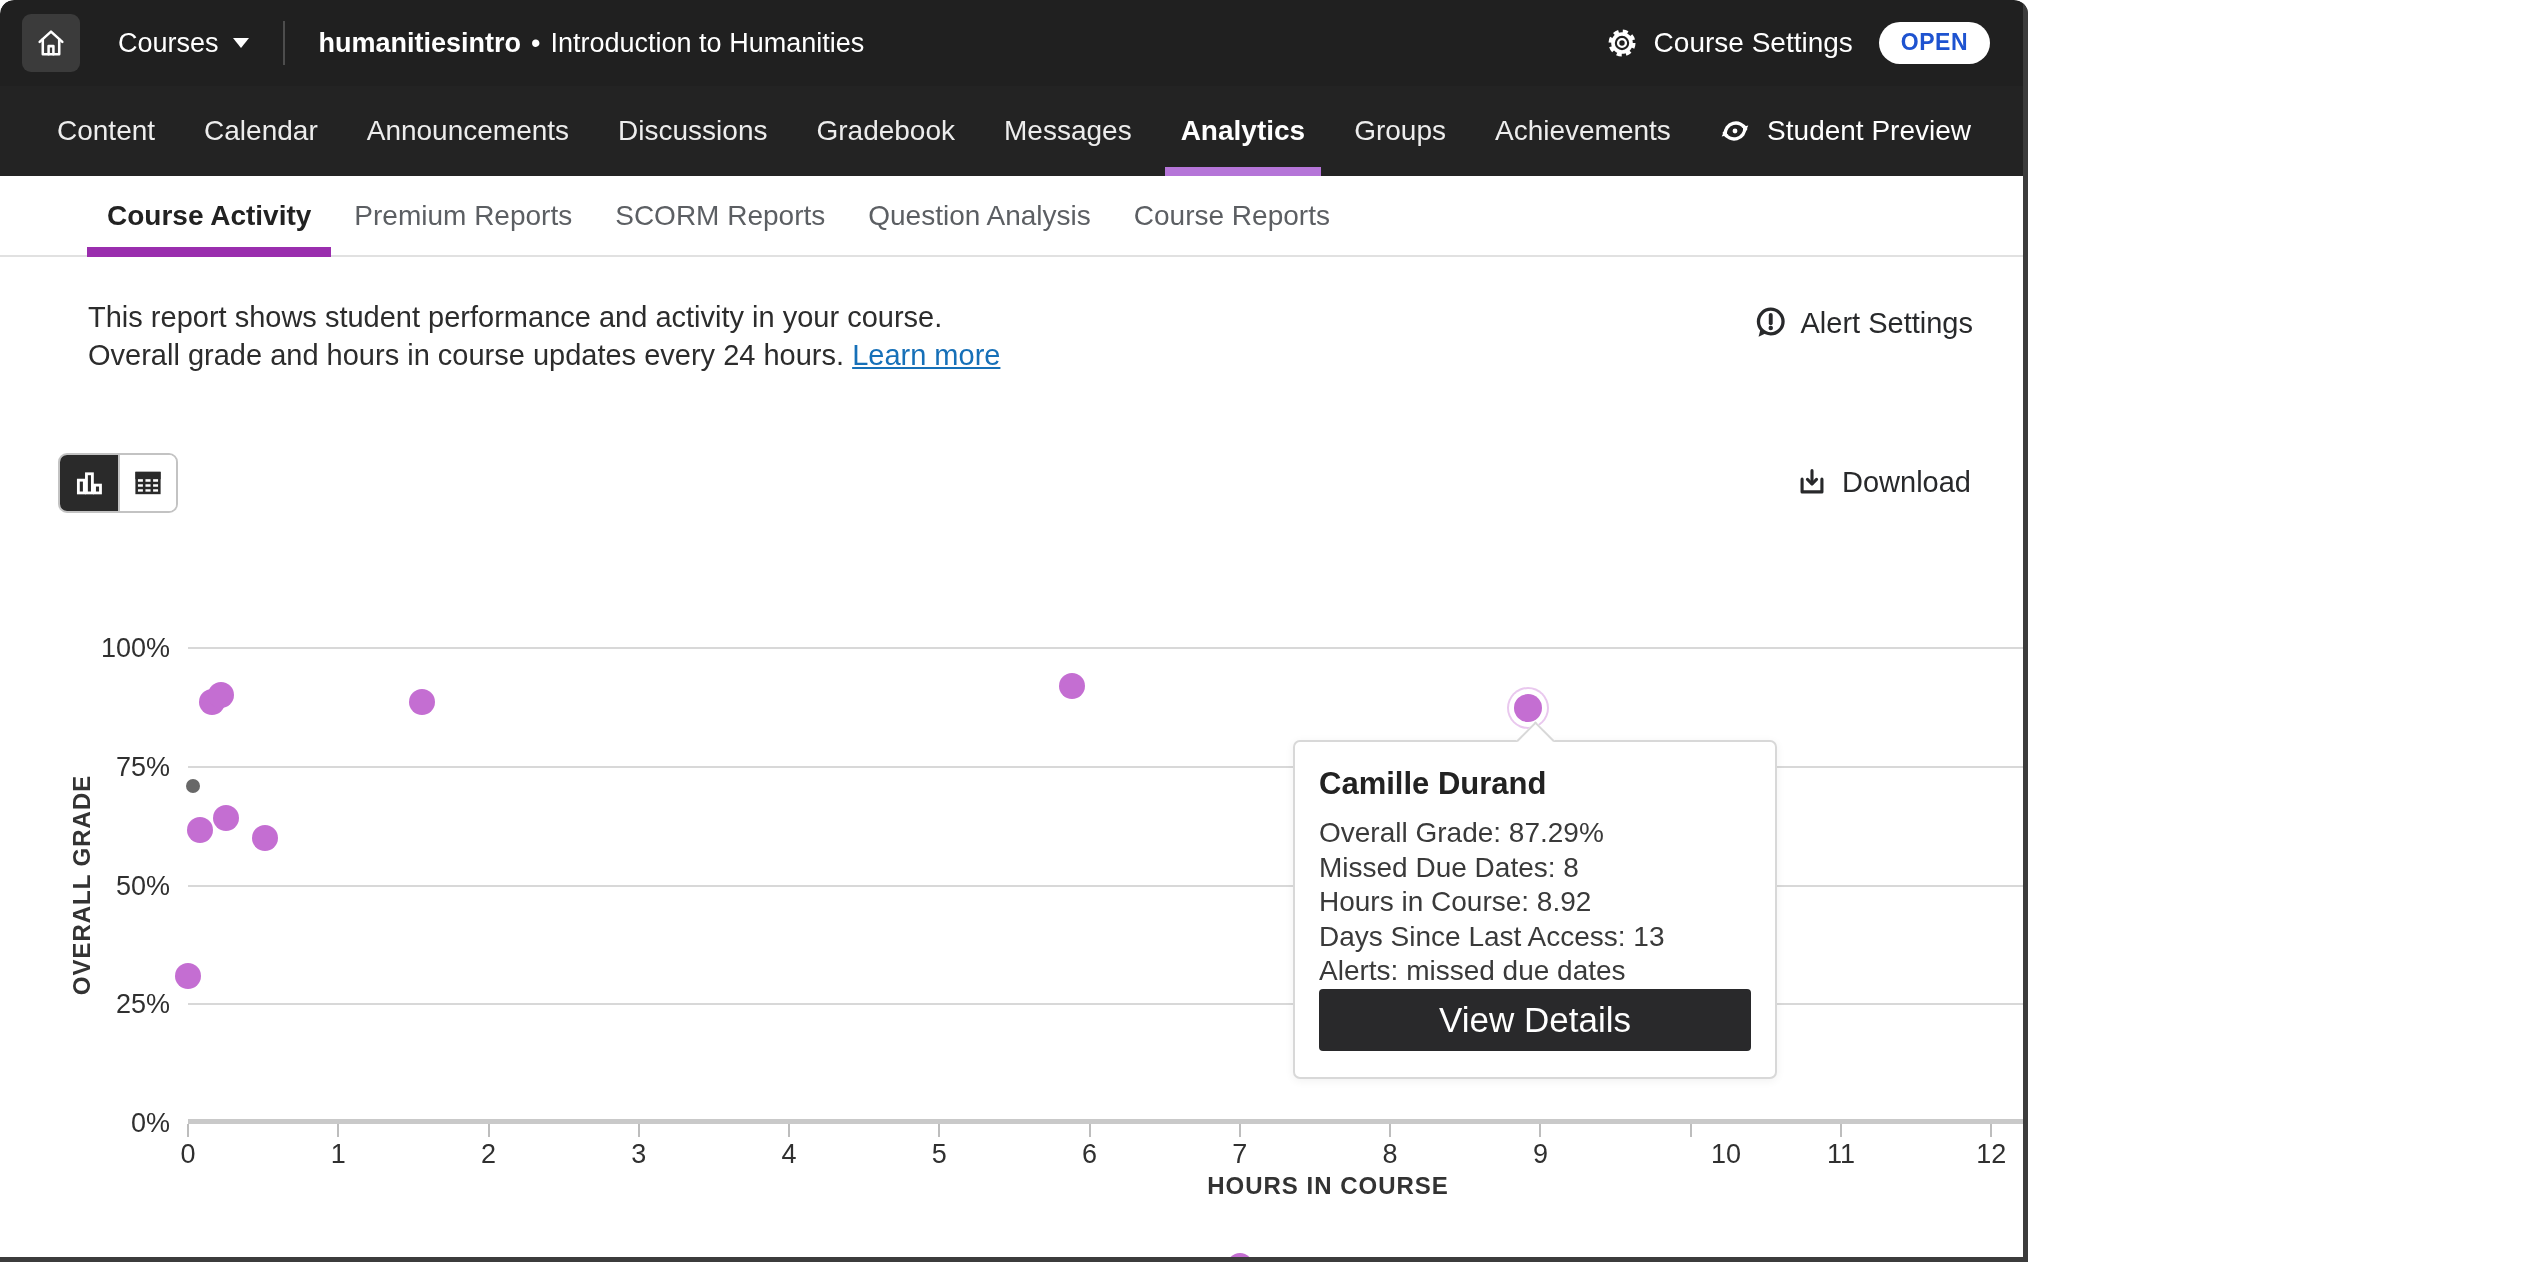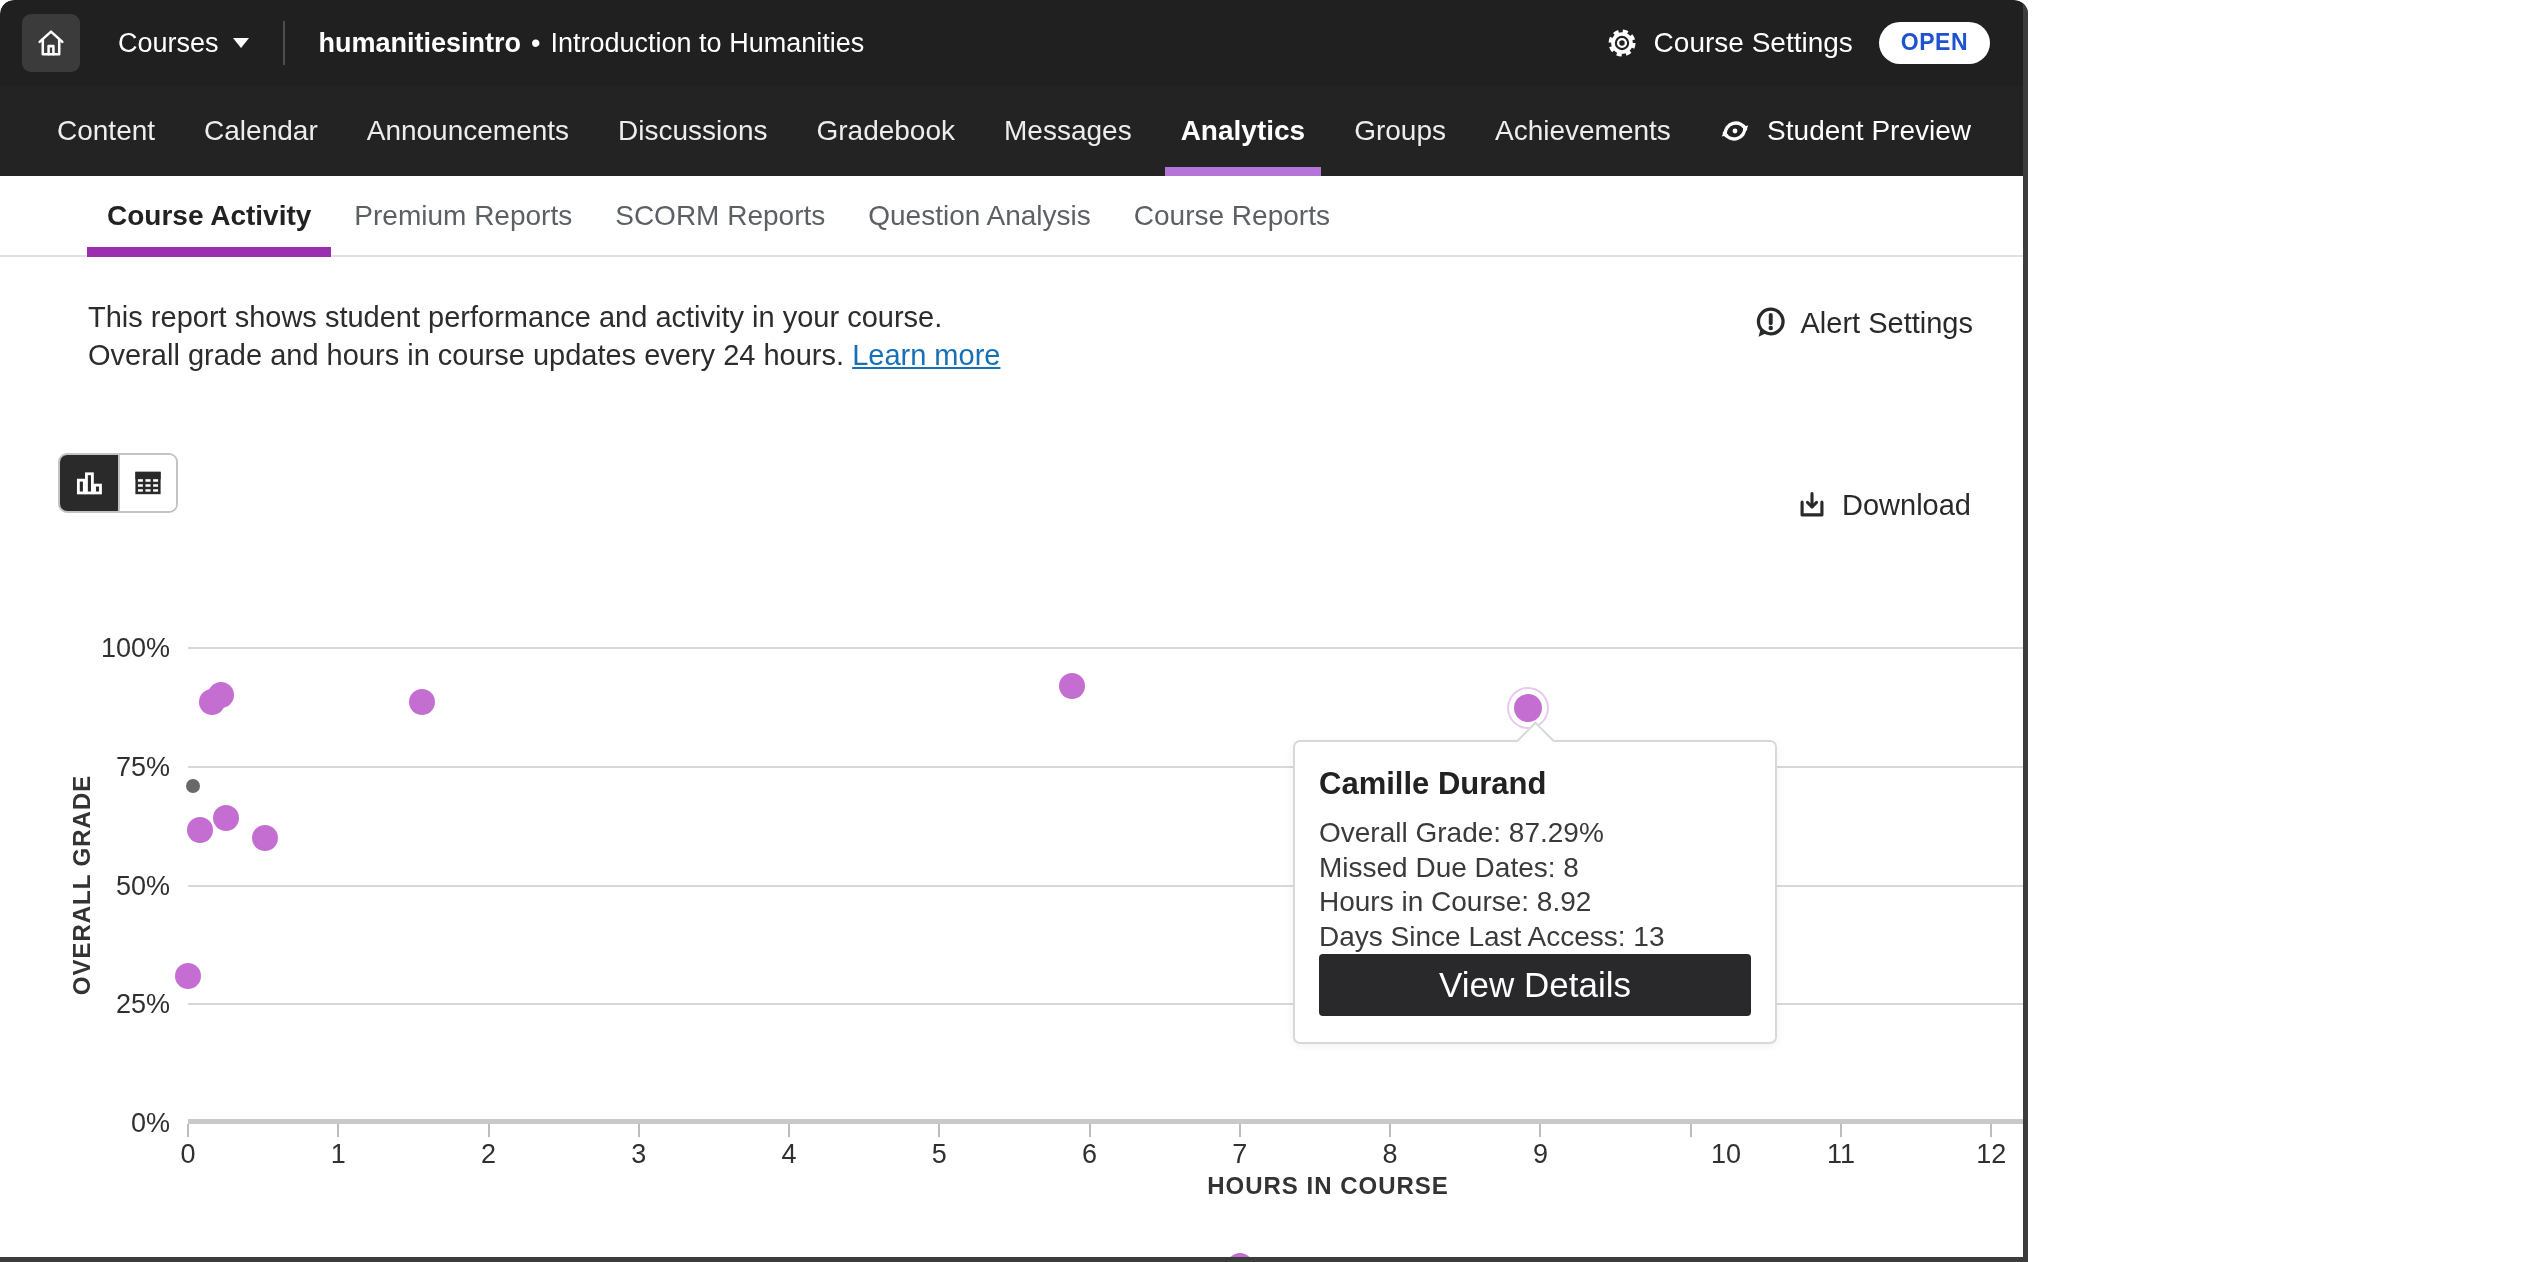--- a/index.html
+++ b/index.html
@@ -37,21 +37,21 @@
   .report-info { position:relative; padding:41px 88px 0; font-size:29px; color:#2c2c2c; line-height:38px; }
   .learn-more { color:#1670b8; text-decoration:underline; cursor:pointer; }
   .alert-settings { position:absolute; top:48px; right:55px; background:none; border:none; font-family:inherit; font-size:29px; color:#28292b; display:flex; align-items:center; gap:13px; cursor:pointer; }
 
   
   .view-toolbar { position:relative; margin:79px 57px 0 58px; height:58px; }
   .toggle-group { display:inline-flex; border:2px solid #c3c3c3; border-radius:9px; overflow:hidden; background:#fff; }
   .toggle-btn { width:58px; height:56px; border:none; background:#fff; display:flex; align-items:center; justify-content:center; cursor:pointer; }
   .toggle-btn.active { background:#2a2a2a; }
   .toggle-btn + .toggle-btn { border-left:2px solid #c3c3c3; }
-  .download-btn { position:absolute; right:0; top:50%; transform:translateY(-50%); background:none; border:none; font-family:inherit; font-size:29px; color:#28292b; display:flex; align-items:center; gap:13px; cursor:pointer;margin-top:23px; }
+  .download-btn { position:absolute; right:0; top:50%; transform:translateY(-50%); background:none; border:none; font-family:inherit; font-size:29px; color:#28292b; display:flex; align-items:center; gap:13px; cursor:pointer; }
 
   
   .chart-layer { position:absolute; inset:0; pointer-events:none; z-index:5; }
   .zoom-controls { position:absolute; left:2360px; top:564px; width:112px; height:58px; background:#e4e4e4; border-radius:11px; padding:5px; display:flex; pointer-events:auto; }
   .zoom-btn { flex:1; background:#fff; border:none; font-size:36px; font-family:inherit; color:#333; line-height:1; cursor:pointer; display:flex; align-items:center; justify-content:center; padding-bottom:4px; }
   .zoom-btn:first-child { border-radius:6px 0 0 6px; border-right:1px solid #cfcfcf; }
   .zoom-btn:last-child { border-radius:0 6px 6px 0; }
 
   .gridline { position:absolute; left:188px; width:2309px; height:2px; background:#d8d8d8; }
   .x-axis-line { position:absolute; left:188px; top:1119px; width:2309px; height:5px; background:#c9c9c9; }
@@ -266,20 +266,21 @@
       </div>
 
     <div class="tooltip">
       <div class="tooltip-caret"></div>
       <div class="tooltip-name">Camille Durand</div>
       <div class="tooltip-lines" id="tooltip-lines">
           <p>Overall Grade: 87.29%</p>
           <p>Missed Due Dates: 8</p>
           <p>Hours in Course: 8.92</p>
           <p>Days Since Last Access: 13</p>
+          <p>Alerts: missed due dates</p>
         </div>
       <button class="view-details-btn">View Details</button>
     </div>
   </div>
 
   <div class="edge-right"></div>
   <div class="edge-bottom"></div>
 </div>
 
 </body></html>

